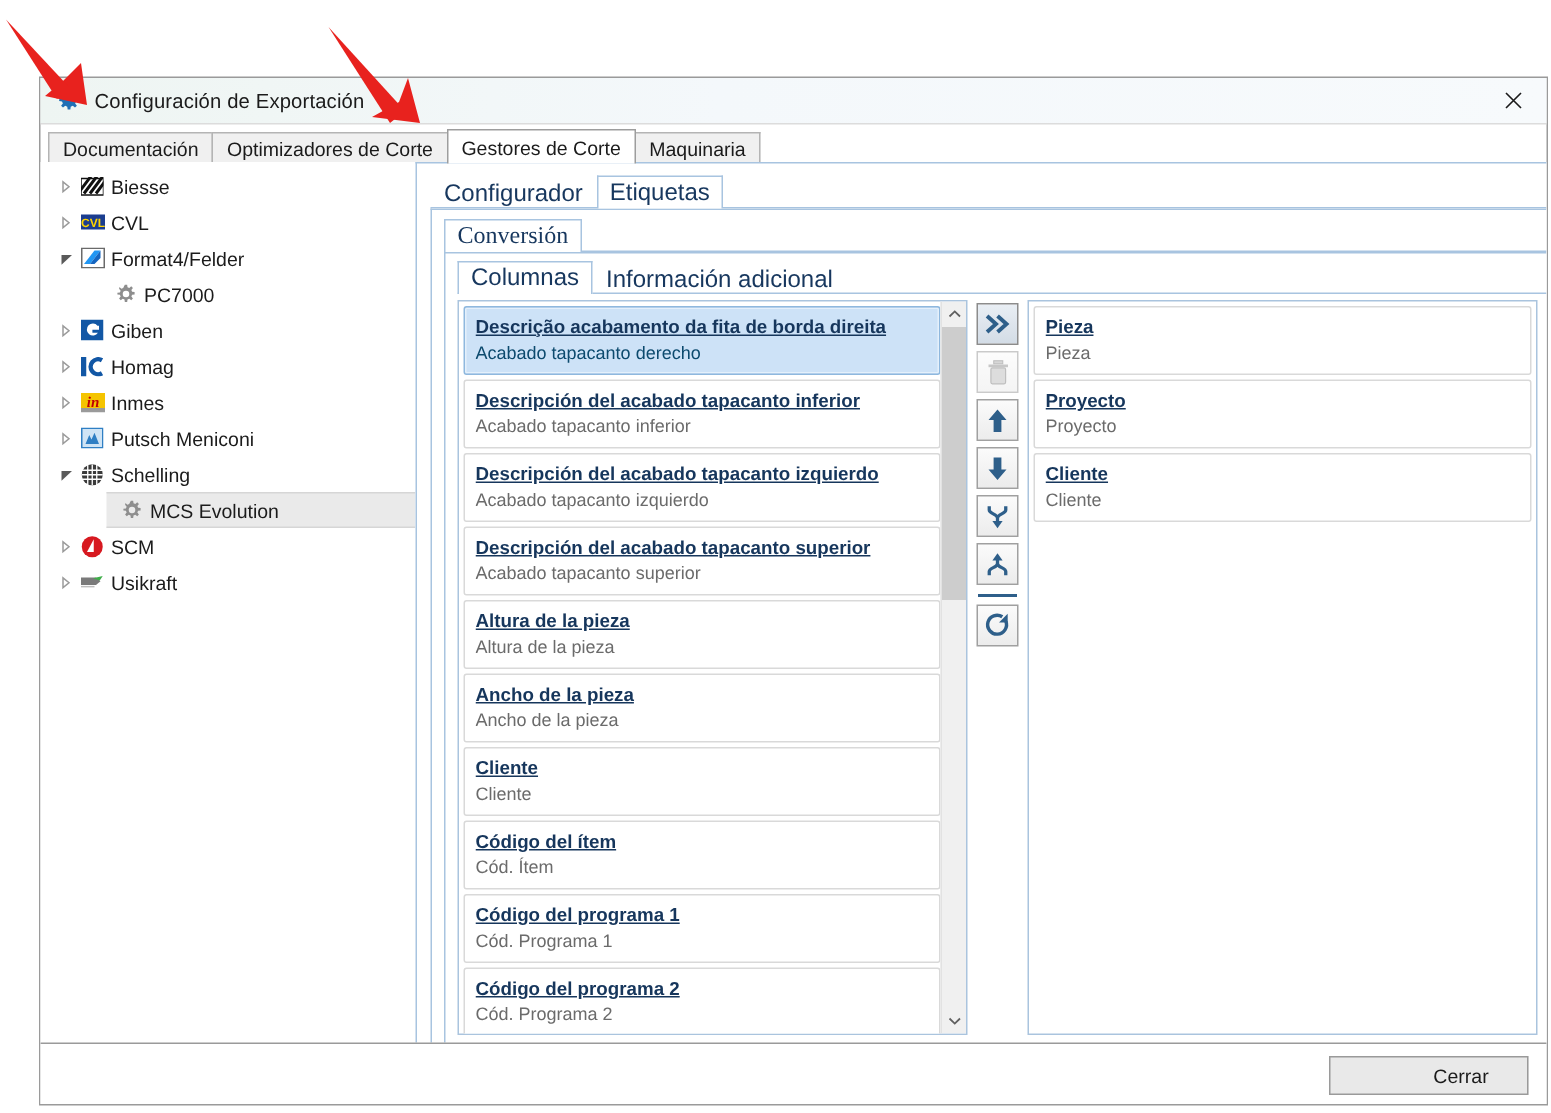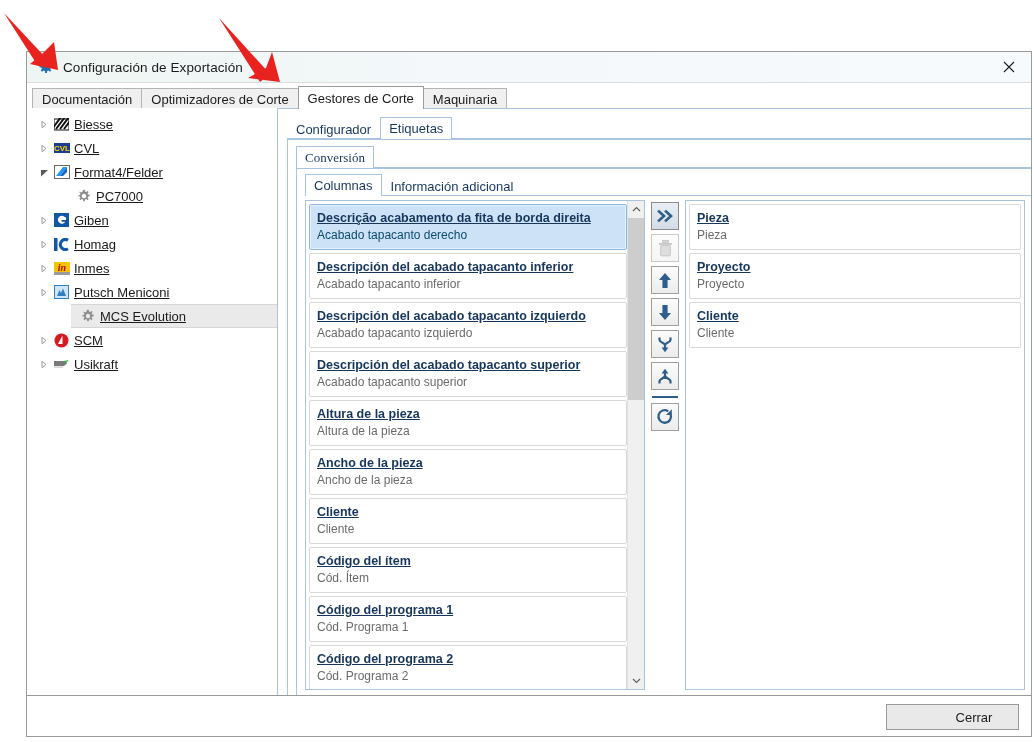--- a/index.html
+++ b/index.html
@@ -127,21 +127,21 @@
     display: flex; align-items: center; justify-content: center;
   }
   .expander svg { display: block; }
   .node-icon {
     width: 17px; height: 16px;
     flex: none;
     margin-right: 4px;
     display: flex; align-items: center; justify-content: center;
   }
   .node-icon svg { display: block; }
-  .node-label { line-height: 1; text-decoration: underline; }
+  .node-label { line-height: 1; }
 
   
   .content-pane {
     flex: 1;
     position: relative;
     background: #ffffff;
     border: 1px solid #a8c4e0;
     border-right: none; border-bottom: none;
     box-sizing: border-box;
     margin-right: 0;
@@ -151,21 +151,21 @@
   .tabstrip2 {
     height: 22px;
     margin: 8px 0 0 9px;
     display: flex;
     align-items: flex-end;
     position: relative;
   }
   .tab2 {
     height: 20px; line-height: 20px;
     padding: 0 8px;
-    font-size: 13px;
+    font-size: 16px;
     color: #17375e;
     background: transparent;
     border: 1px solid transparent;
     border-bottom: none;
     box-sizing: border-box;
     white-space: nowrap;
     cursor: default;
     text-align: center;
   }
   .tab2.active {
@@ -506,20 +506,36 @@
           </span>
           <span class="node-icon">
             <svg width="15" height="14" viewBox="0 0 15 14">
               <rect x="0.5" y="0.5" width="14" height="13" fill="#cfe4f5" stroke="#2f7fc4"></rect>
               <path fill="#2f7fc4" d="M3 11 L5.5 5 L7 8 L9 3.5 L12 11 Z"></path>
             </svg>
           </span>
           <span class="node-label">Putsch Meniconi</span>
         </div>
 
+        <div class="tree-node">
+          <span class="expander">
+            <svg width="9" height="9" viewBox="0 0 9 9">
+                <path fill="#5a5a5a" d="M1 2 L8 2 L1 8.5 Z"></path>
+              </svg>
+          </span>
+          <span class="node-icon">
+            <svg width="15" height="15" viewBox="0 0 15 15">
+              <circle cx="7.5" cy="7.5" r="7" fill="#3a3a3a"></circle>
+              <g stroke="#ffffff" stroke-width="0.9">
+                <path d="M0.5 4.5 H14.5 M0.5 7.5 H14.5 M0.5 10.5 H14.5 M4.5 0.6 V14.4 M7.5 0.6 V14.4 M10.5 0.6 V14.4"></path>
+              </g>
+            </svg>
+          </span>
+          <span class="node-label">Schelling</span>
+        </div>
 
         <div class="tree-node selected">
           <span class="node-icon">
             <svg width="14" height="14" viewBox="0 0 16 16">
               <path fill="#8e8e8e" d="M7.1.9h1.8l.25 1.9 1.35.56 1.5-1.18 1.27 1.27-1.18 1.5.56 1.35 1.9.25v1.8l-1.9.25-.56 1.35 1.18 1.5-1.27 1.27-1.5-1.18-1.35.56-.25 1.9H7.1l-.25-1.9-1.35-.56-1.5 1.18-1.27-1.27 1.18-1.5-.56-1.35-1.9-.25V7.1l1.9-.25.56-1.35-1.18-1.5L3.0 2.73l1.5 1.18 1.35-.56z"></path>
               <circle cx="8" cy="8" r="2.5" fill="#eaeaea"></circle>
             </svg>
           </span>
           <span class="node-label">MCS Evolution</span>
         </div>

